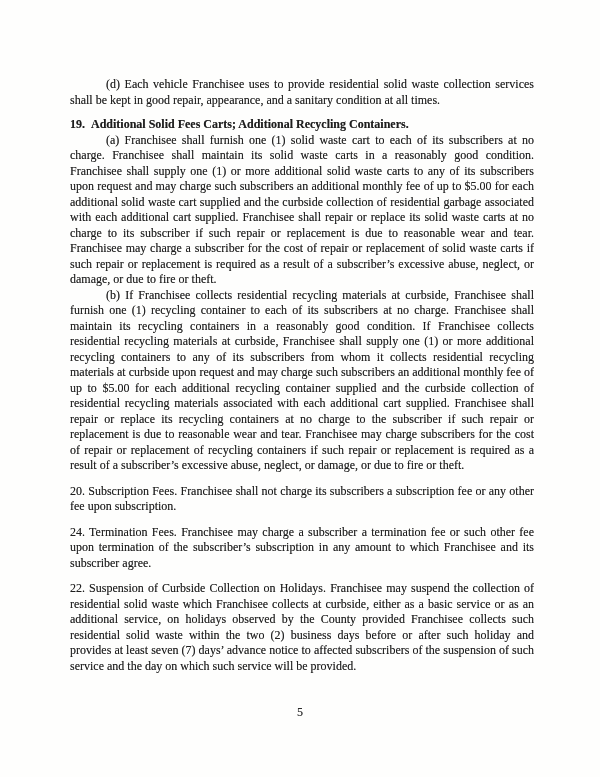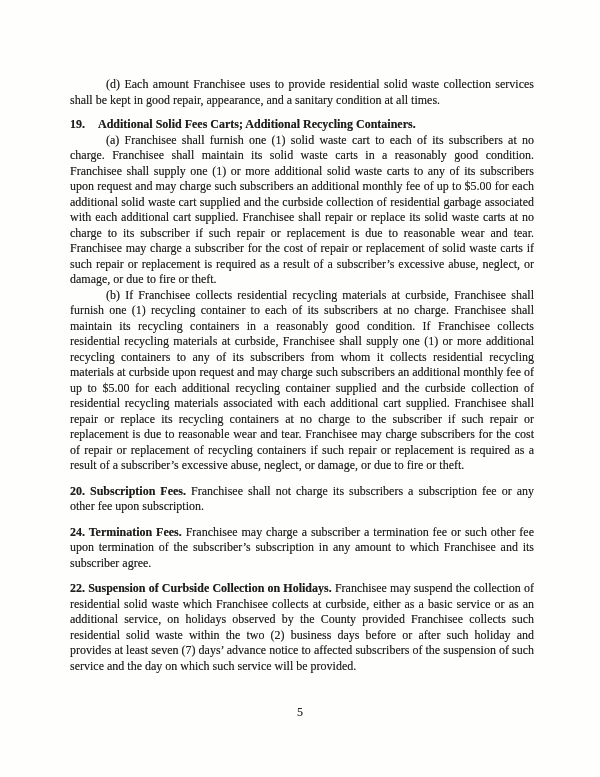--- a/index.html
+++ b/index.html
@@ -31,47 +31,47 @@
     padding: 0;
   }
   p.ind {
     text-indent: 36px;
   }
   p.h19 {
     font-weight: bold;
     margin-top: 9px;
   }
   p.h19 .num {
-    margin-right: 13px;
+    margin-right: 6px;
   }
   p.sec {
     margin-top: 10px;
   }
   p.sec b {
-    font-weight: bold;
+    font-weight: normal;
   }
   .pageno {
     position: absolute;
     top: 705px;
     left: 0;
     width: 600px;
     text-align: center;
     font-size: 12px;
     font-family: "Liberation Serif", serif;
     color: #2a2a2a;
     text-shadow: 0 0 0.6px rgba(45,45,45,0.5);
   }
 </style>
 </head>
 <body>
 
 <div class="page">
   <div class="content">
 
-    <p class="ind">(d) Each amount Franchisee uses to provide residential solid waste collection services shall be kept in good repair, appearance, and a sanitary condition at all times.</p>
+    <p class="ind">(d) Each vehicle Franchisee uses to provide residential solid waste collection services shall be kept in good repair, appearance, and a sanitary condition at all times.</p>
 
 
     <p class="h19"><span class="num">19.</span><span>Additional Solid Fees Carts; Additional Recycling Containers.</span></p>
 
     <p class="ind">(a) Franchisee shall furnish one (1) solid waste cart to each of its subscribers at no charge. Franchisee shall maintain its solid waste carts in a reasonably good condition. Franchisee shall supply one (1) or more additional solid waste carts to any of its subscribers upon request and may charge such subscribers an additional monthly fee of up to $5.00 for each additional solid waste cart supplied and the curbside collection of residential garbage associated with each additional cart supplied. Franchisee shall repair or replace its solid waste carts at no charge to its subscriber if such repair or replacement is due to reasonable wear and tear. Franchisee may charge a subscriber for the cost of repair or replacement of solid waste carts if such repair or replacement is required as a result of a subscriber’s excessive abuse, neglect, or damage, or due to fire or theft.</p>
 
     <p class="ind">(b) If Franchisee collects residential recycling materials at curbside, Franchisee shall furnish one (1) recycling container to each of its subscribers at no charge. Franchisee shall maintain its recycling containers in a reasonably good condition. If Franchisee collects residential recycling materials at curbside, Franchisee shall supply one (1) or more additional recycling containers to any of its subscribers from whom it collects residential recycling materials at curbside upon request and may charge such subscribers an additional monthly fee of up to $5.00 for each additional recycling container supplied and the curbside collection of residential recycling materials associated with each additional cart supplied. Franchisee shall repair or replace its recycling containers at no charge to the subscriber if such repair or replacement is due to reasonable wear and tear. Franchisee may charge subscribers for the cost of repair or replacement of recycling containers if such repair or replacement is required as a result of a subscriber’s excessive abuse, neglect, or damage, or due to fire or theft.</p>
 
     <p class="sec"><b>20. Subscription Fees.</b> <span>Franchisee shall not charge its subscribers a subscription fee or any other fee upon subscription.</span></p>
 

